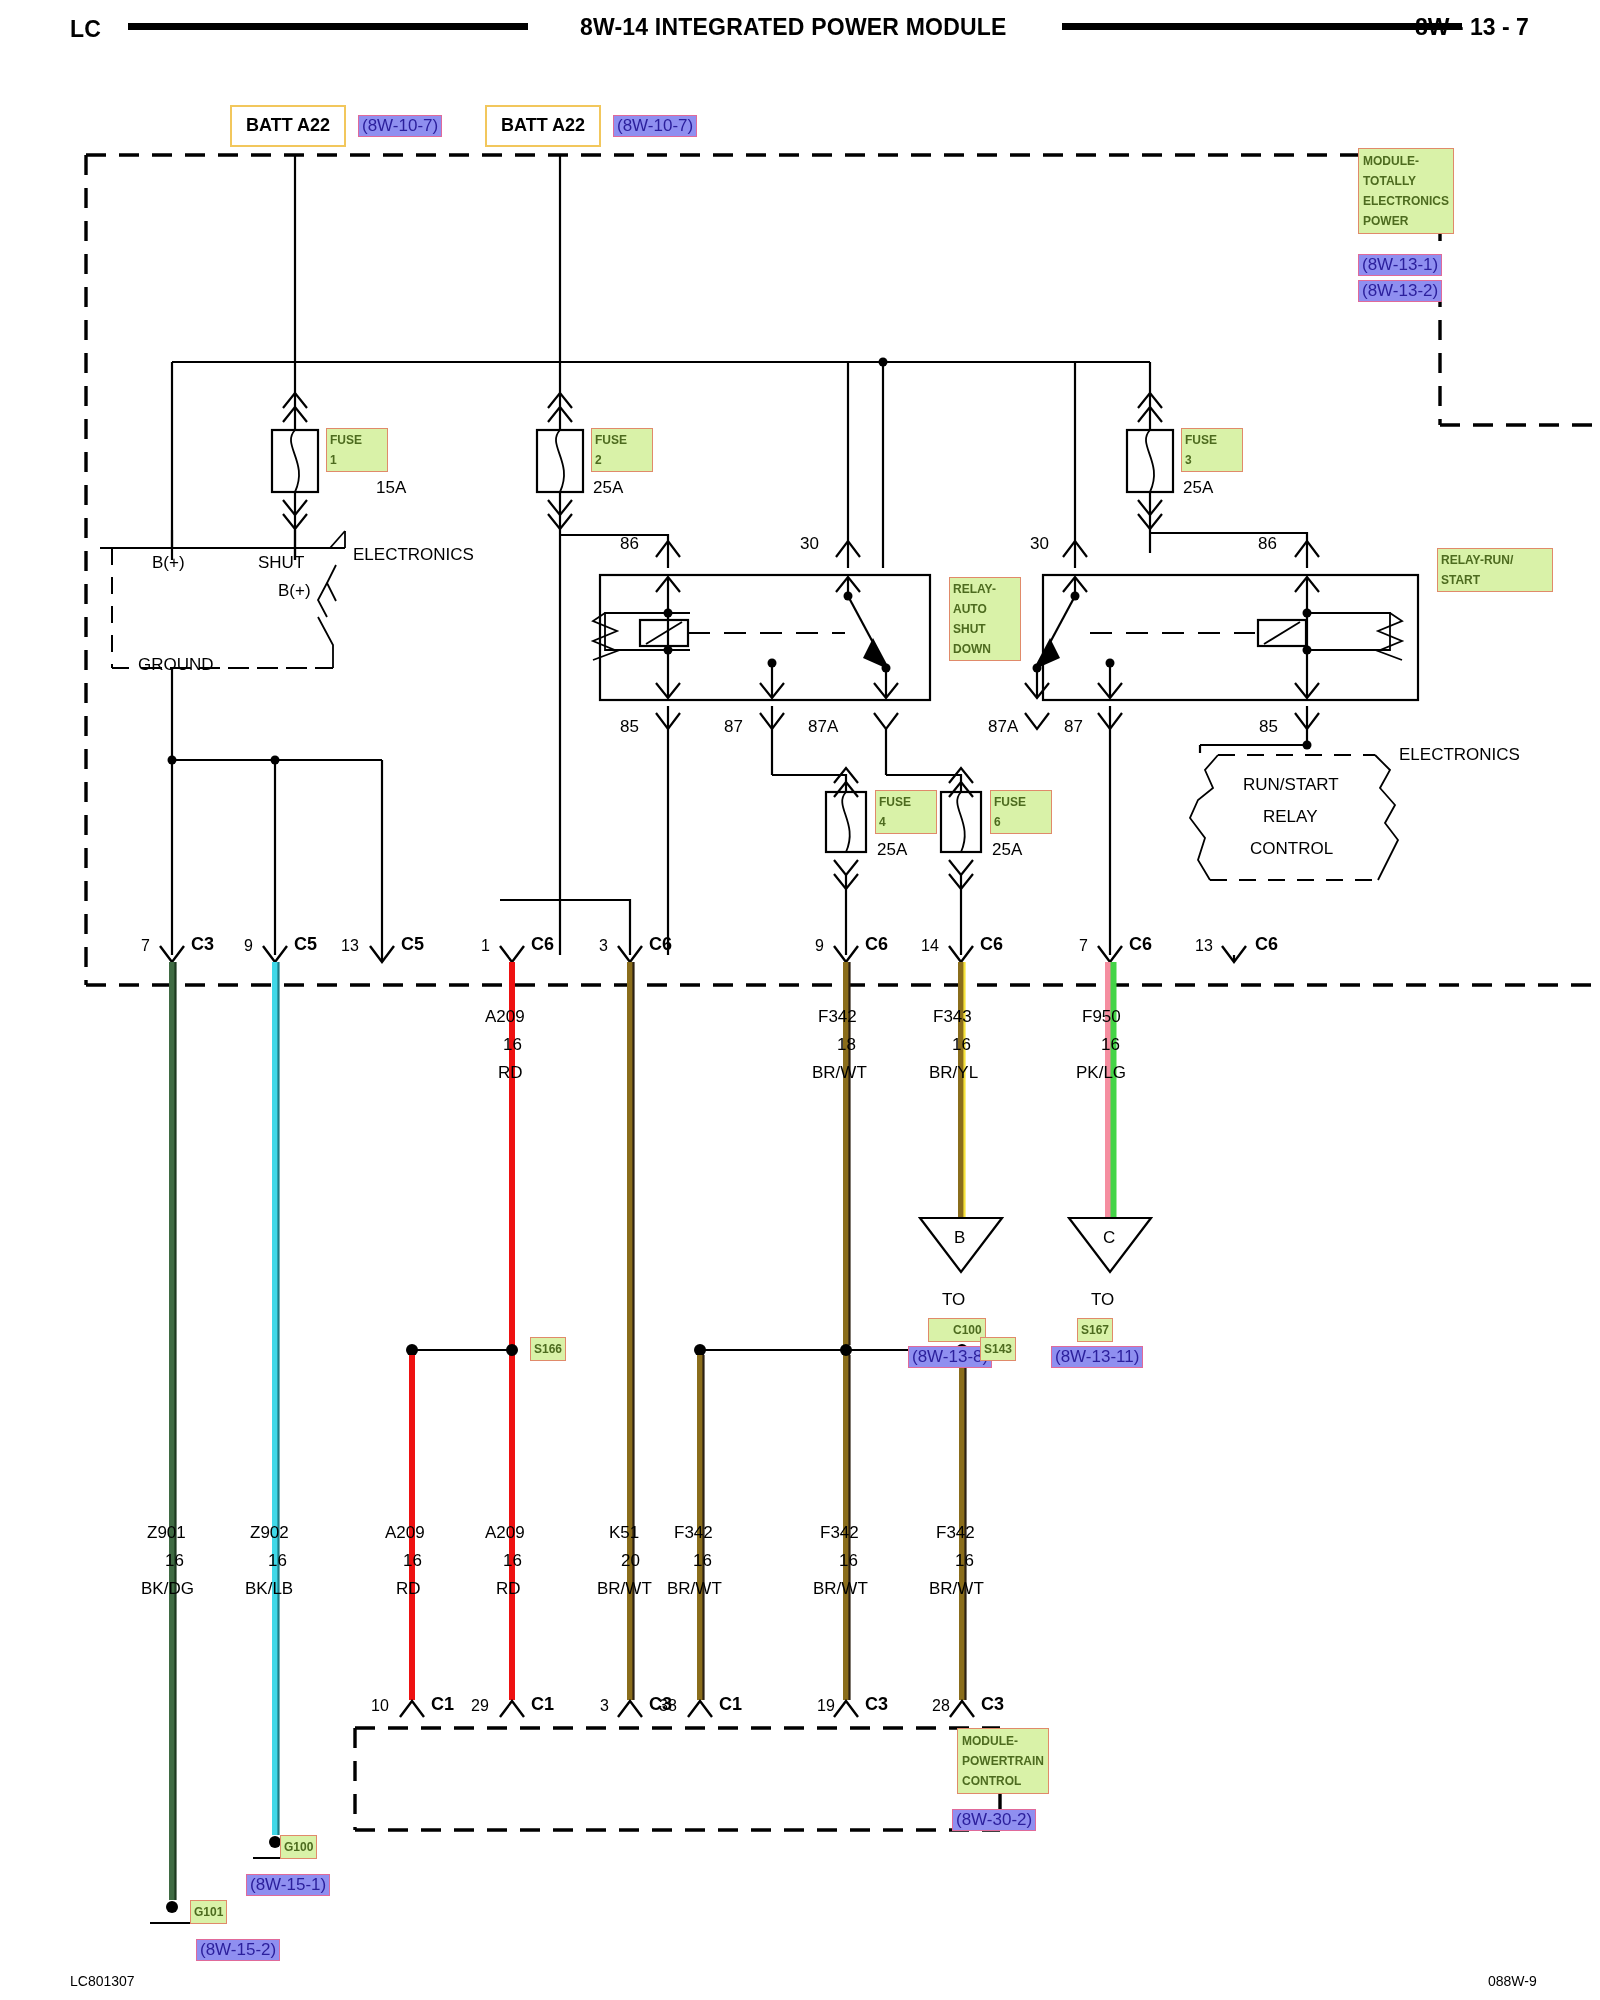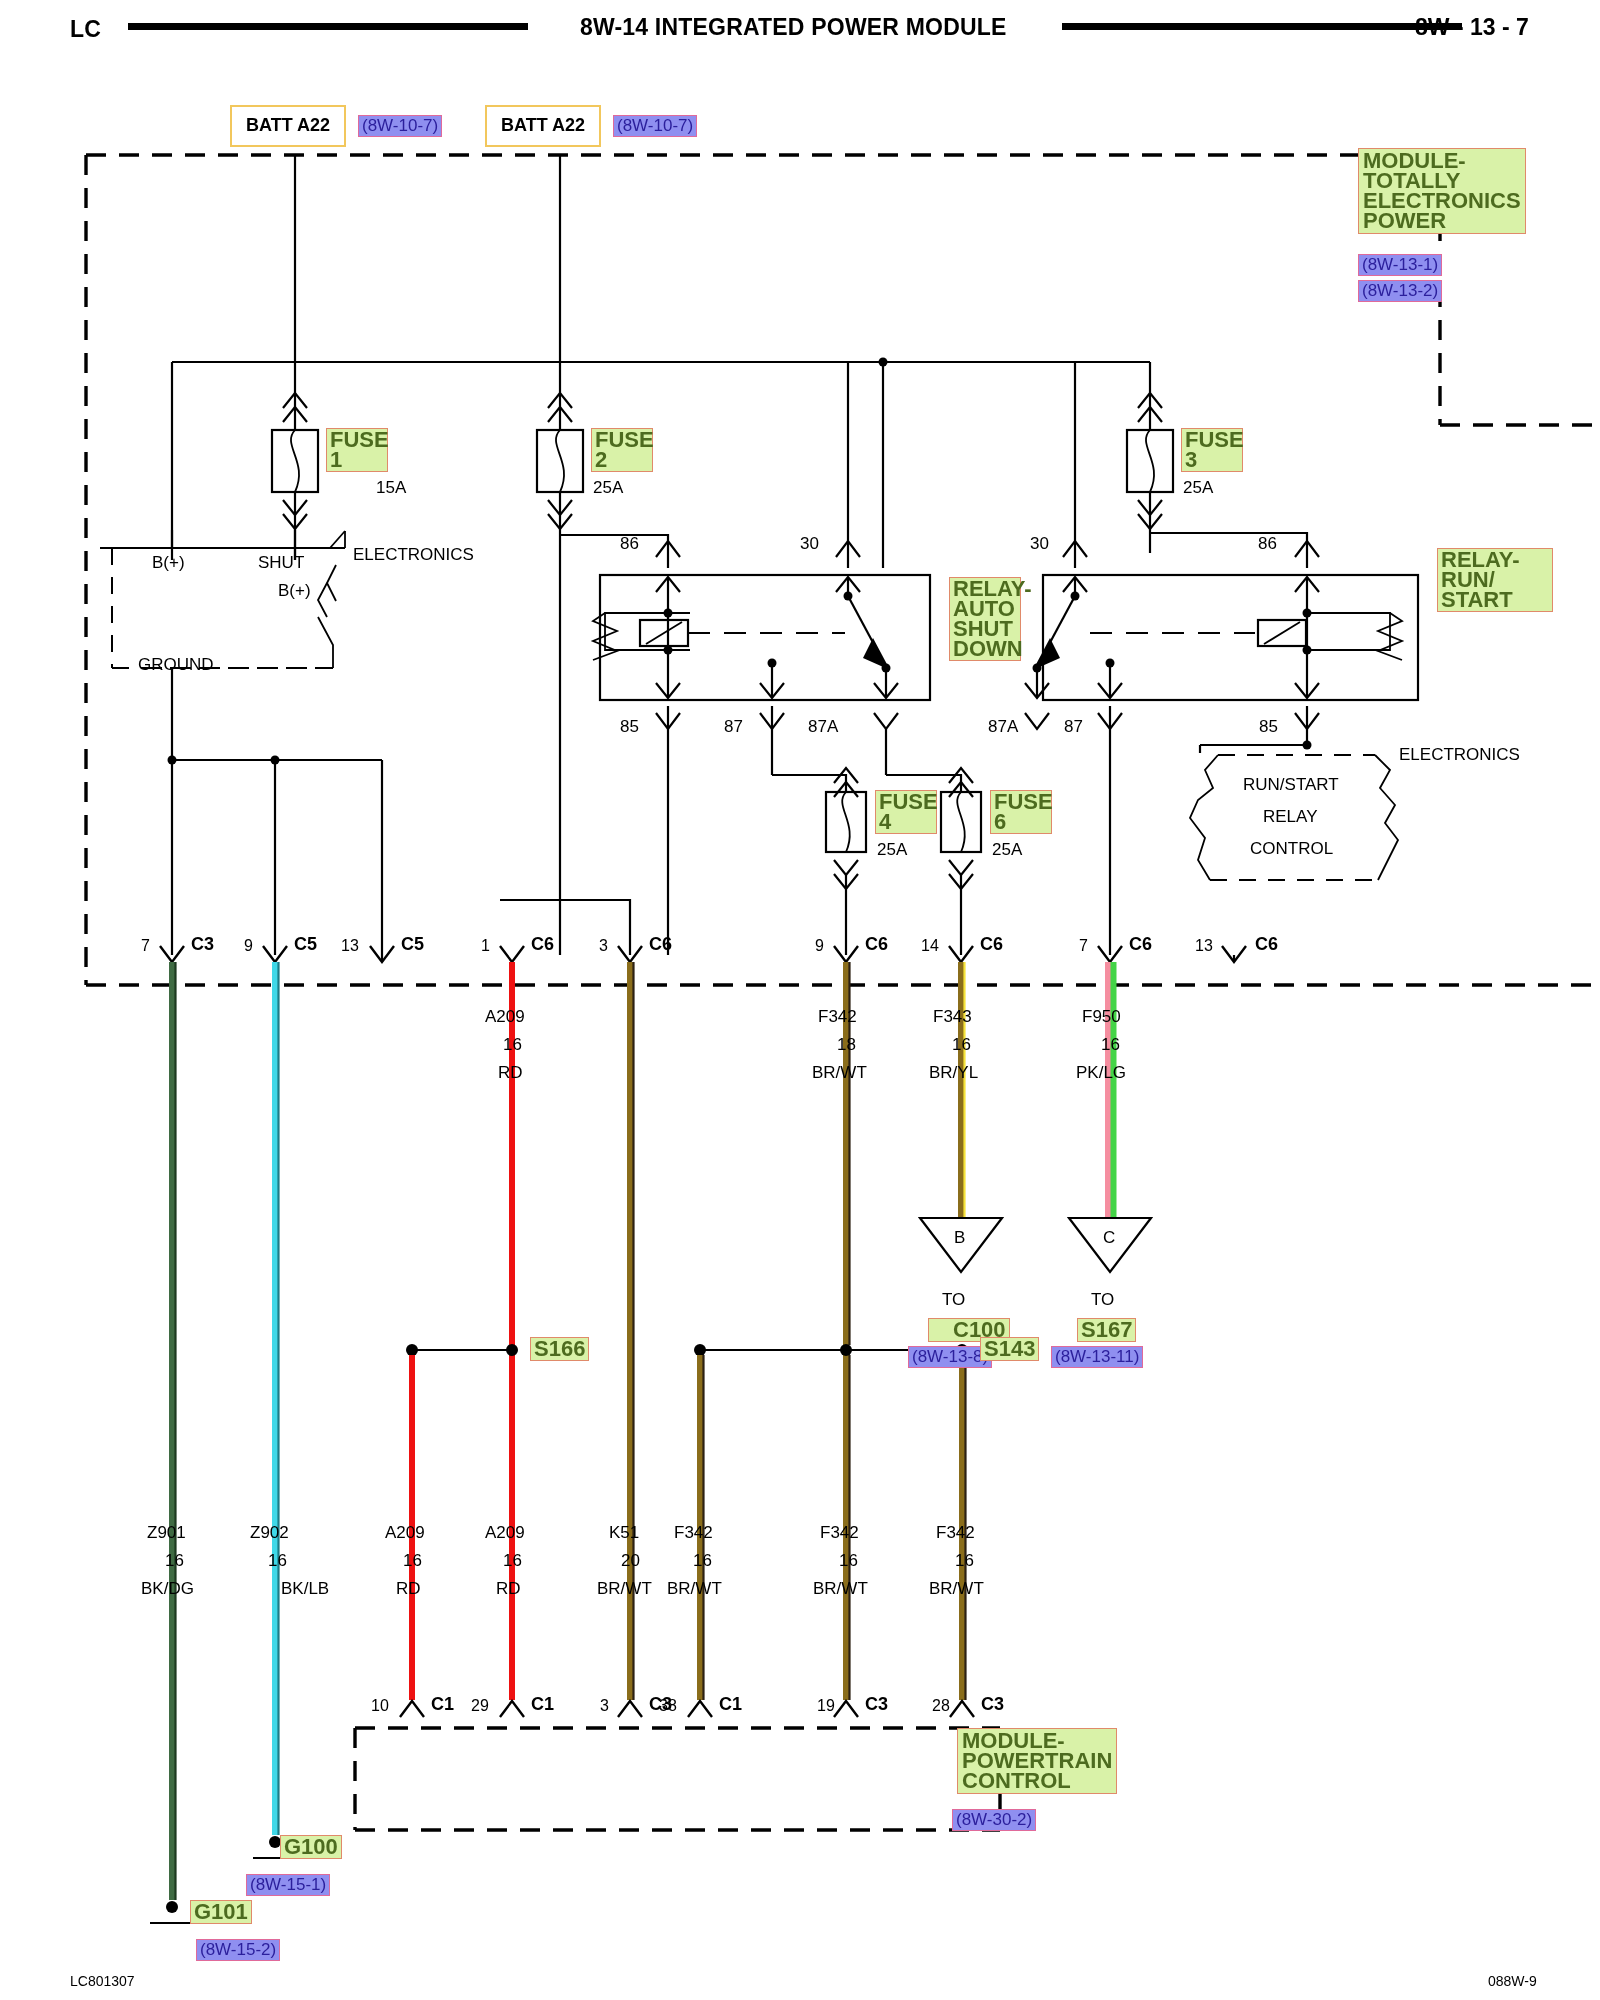--- a/index.html
+++ b/index.html
@@ -11,21 +11,21 @@
   .t{position:absolute;white-space:nowrap;font-family:"Liberation Sans",sans-serif;}
   .hdr{font-size:23px;font-weight:bold;letter-spacing:.2px;}
   .pgnum{font-size:23px;font-weight:bold;}
   .lbl{font-size:17px;}
   .pin{font-size:16px;}
   .pinc{font-size:18px;font-weight:bold;}
   .foot{font-size:14px;}
 
   
   .green{background:#d9f2a8;border:1px solid #e08a6a;color:#4d6b1f;
-         font-weight:bold;font-size:22px;line-height:20px;padding:1px 3px;}
+         font-weight:bold;font-size:12px;line-height:20px;padding:1px 3px;}
   .blue{background:#8f8ff0;border:1px solid #e06a9a;color:#2b1f9c;
         font-weight:normal;font-size:17px;line-height:20px;padding:0 3px;}
   .battbox{border:2px solid #f2c75c;background:#fff;font-size:18px;font-weight:bold;
            text-align:center;line-height:36px;}
   .nowrapcol{display:block;}
 </style>
 </head>
 <body>
 
 <div id="stage">
@@ -513,21 +513,21 @@
 
 <div class="t green" style="left:530px;top:1337px;position:absolute;">S166</div>
 <div class="t green" style="left:980px;top:1337px;position:absolute;">S143</div>
 
 <div class="t lbl" style="left:147px;top:1523px;">Z901</div>
 <div class="t lbl" style="left:165px;top:1551px;">16</div>
 <div class="t lbl" style="left:141px;top:1579px;">BK/DG</div>
 
 <div class="t lbl" style="left:250px;top:1523px;">Z902</div>
 <div class="t lbl" style="left:268px;top:1551px;">16</div>
-<div class="t lbl" style="left:245px;top:1579px;margin-left:36px;">BK/LB</div>
+<div class="t lbl" style="left:245px;top:1579px;">BK/LB</div>
 
 <div class="t lbl" style="left:385px;top:1523px;">A209</div>
 <div class="t lbl" style="left:403px;top:1551px;">16</div>
 <div class="t lbl" style="left:396px;top:1579px;">RD</div>
 
 <div class="t lbl" style="left:485px;top:1523px;">A209</div>
 <div class="t lbl" style="left:503px;top:1551px;">16</div>
 <div class="t lbl" style="left:496px;top:1579px;">RD</div>
 
 <div class="t lbl" style="left:609px;top:1523px;">K51</div>

